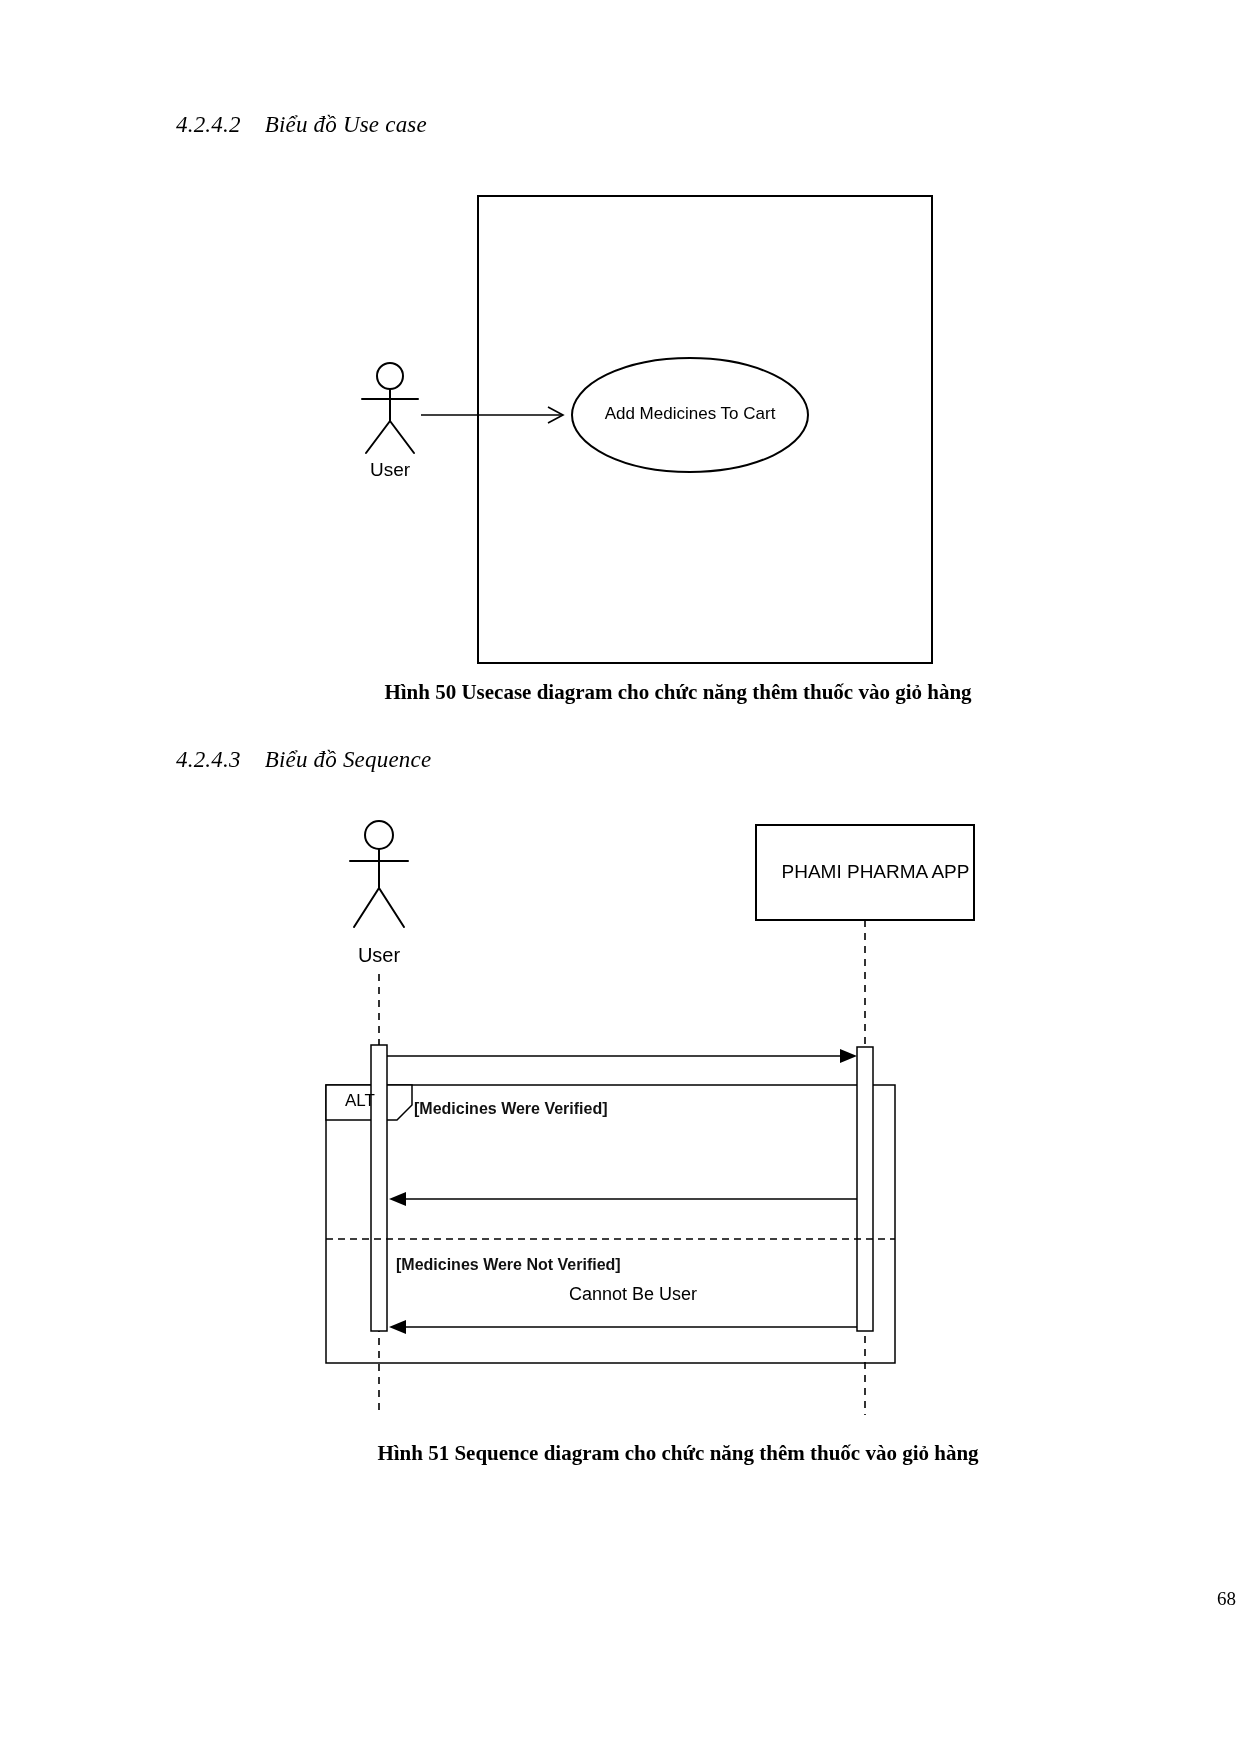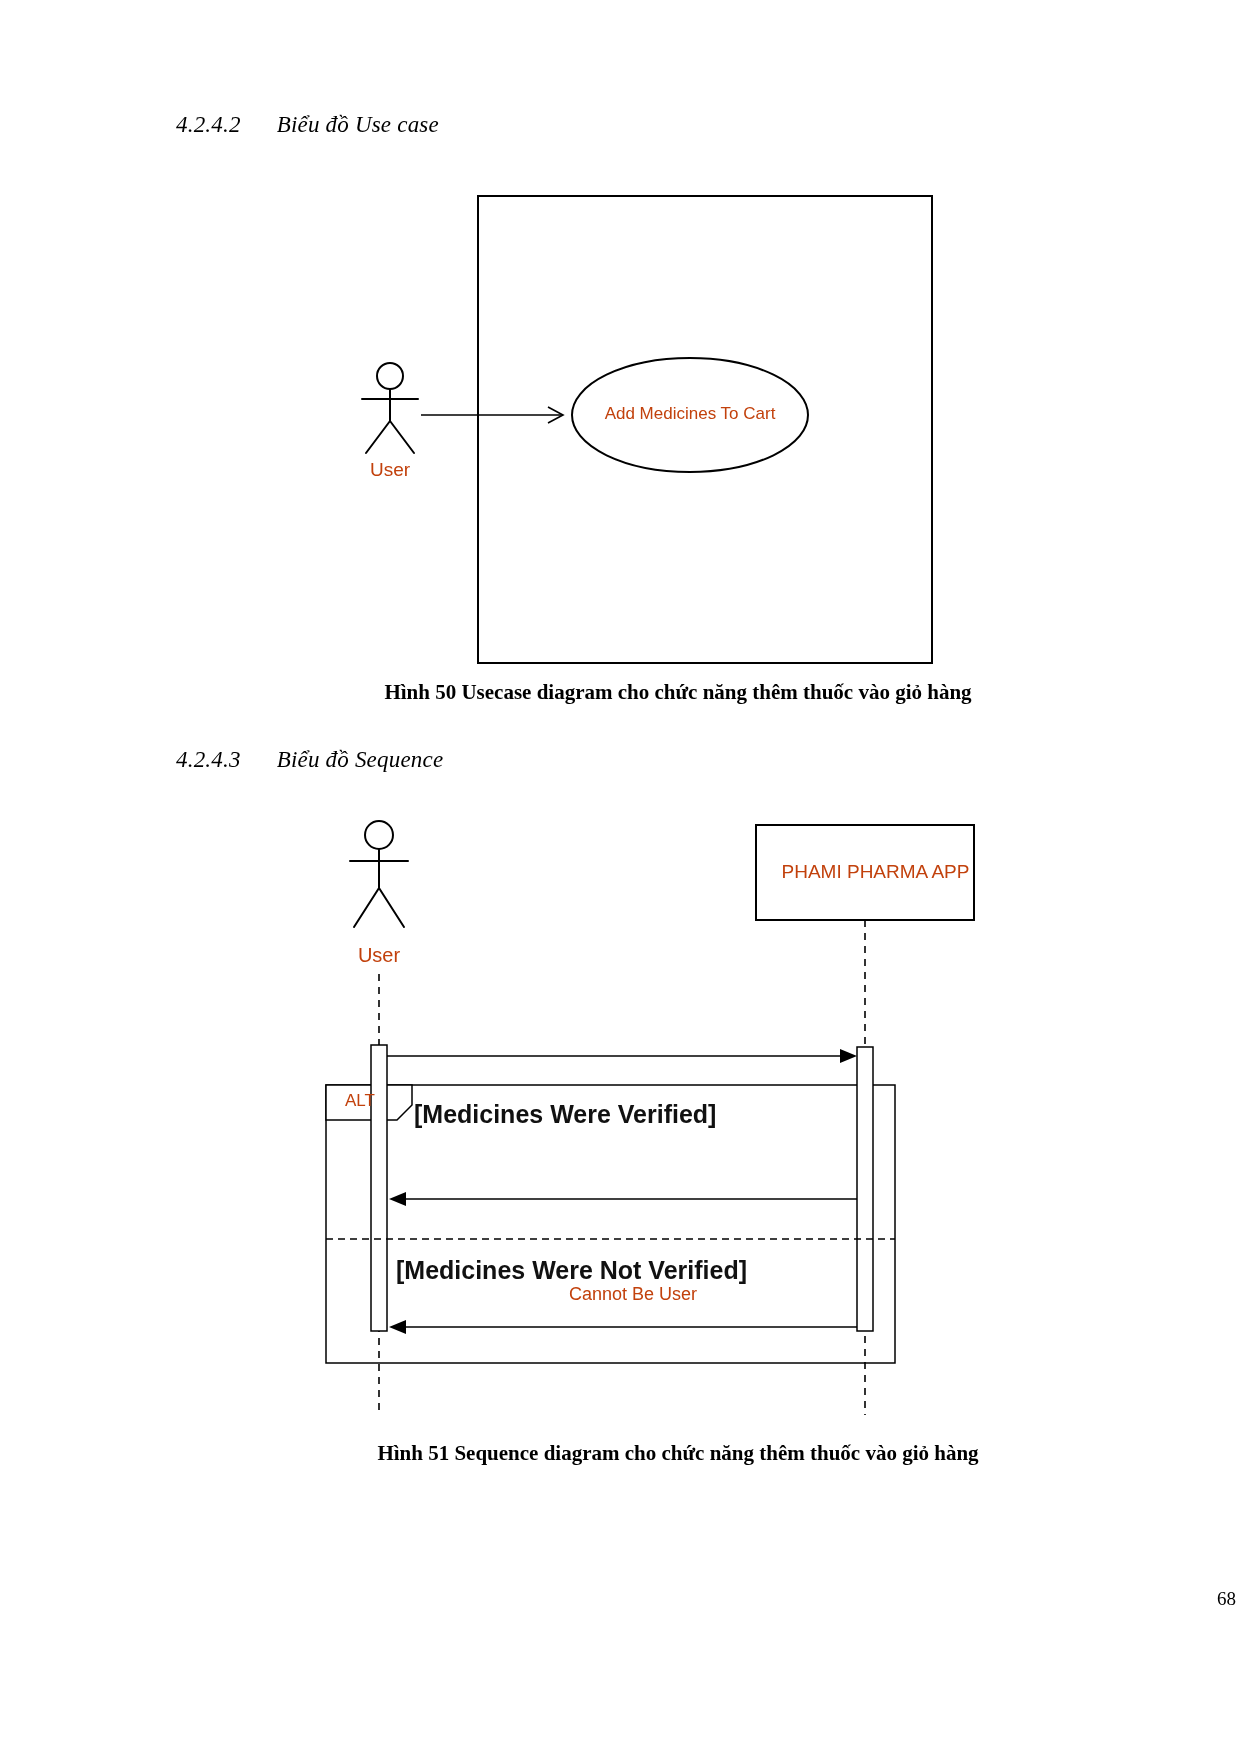--- a/index.html
+++ b/index.html
@@ -12,39 +12,39 @@
     color:#000;
     overflow:hidden;
   }
   .abs{position:absolute;}
   .heading{
     font-style:italic;
     font-size:23px;
     white-space:nowrap;
     letter-spacing:.2px;
   }
-  .heading .num{margin-right:36px;}
+  .heading .num{margin-right:24px;}
   .art{position:absolute;left:0;top:0;}
   .dlabel{
     font-family:"Liberation Sans","DejaVu Sans",sans-serif;
-    color:#c2410c;
+    color:#000000;
     text-align:center;
     white-space:nowrap;
   }
   .caption{
     width:1116px;left:120px;
     text-align:center;
     font-weight:bold;
     font-size:21px;
     white-space:nowrap;
   }
   .guard{
     font-family:"Liberation Sans","DejaVu Sans",sans-serif;
     font-weight:bold;
-    font-size:25px;
+    font-size:16px;
     white-space:nowrap;
     color:#111;
   }
   .msg{font-size:18px;}
   .pagenum{
     width:1116px;left:120px;
     text-align:right;
     font-size:19px;
   }
 </style>

